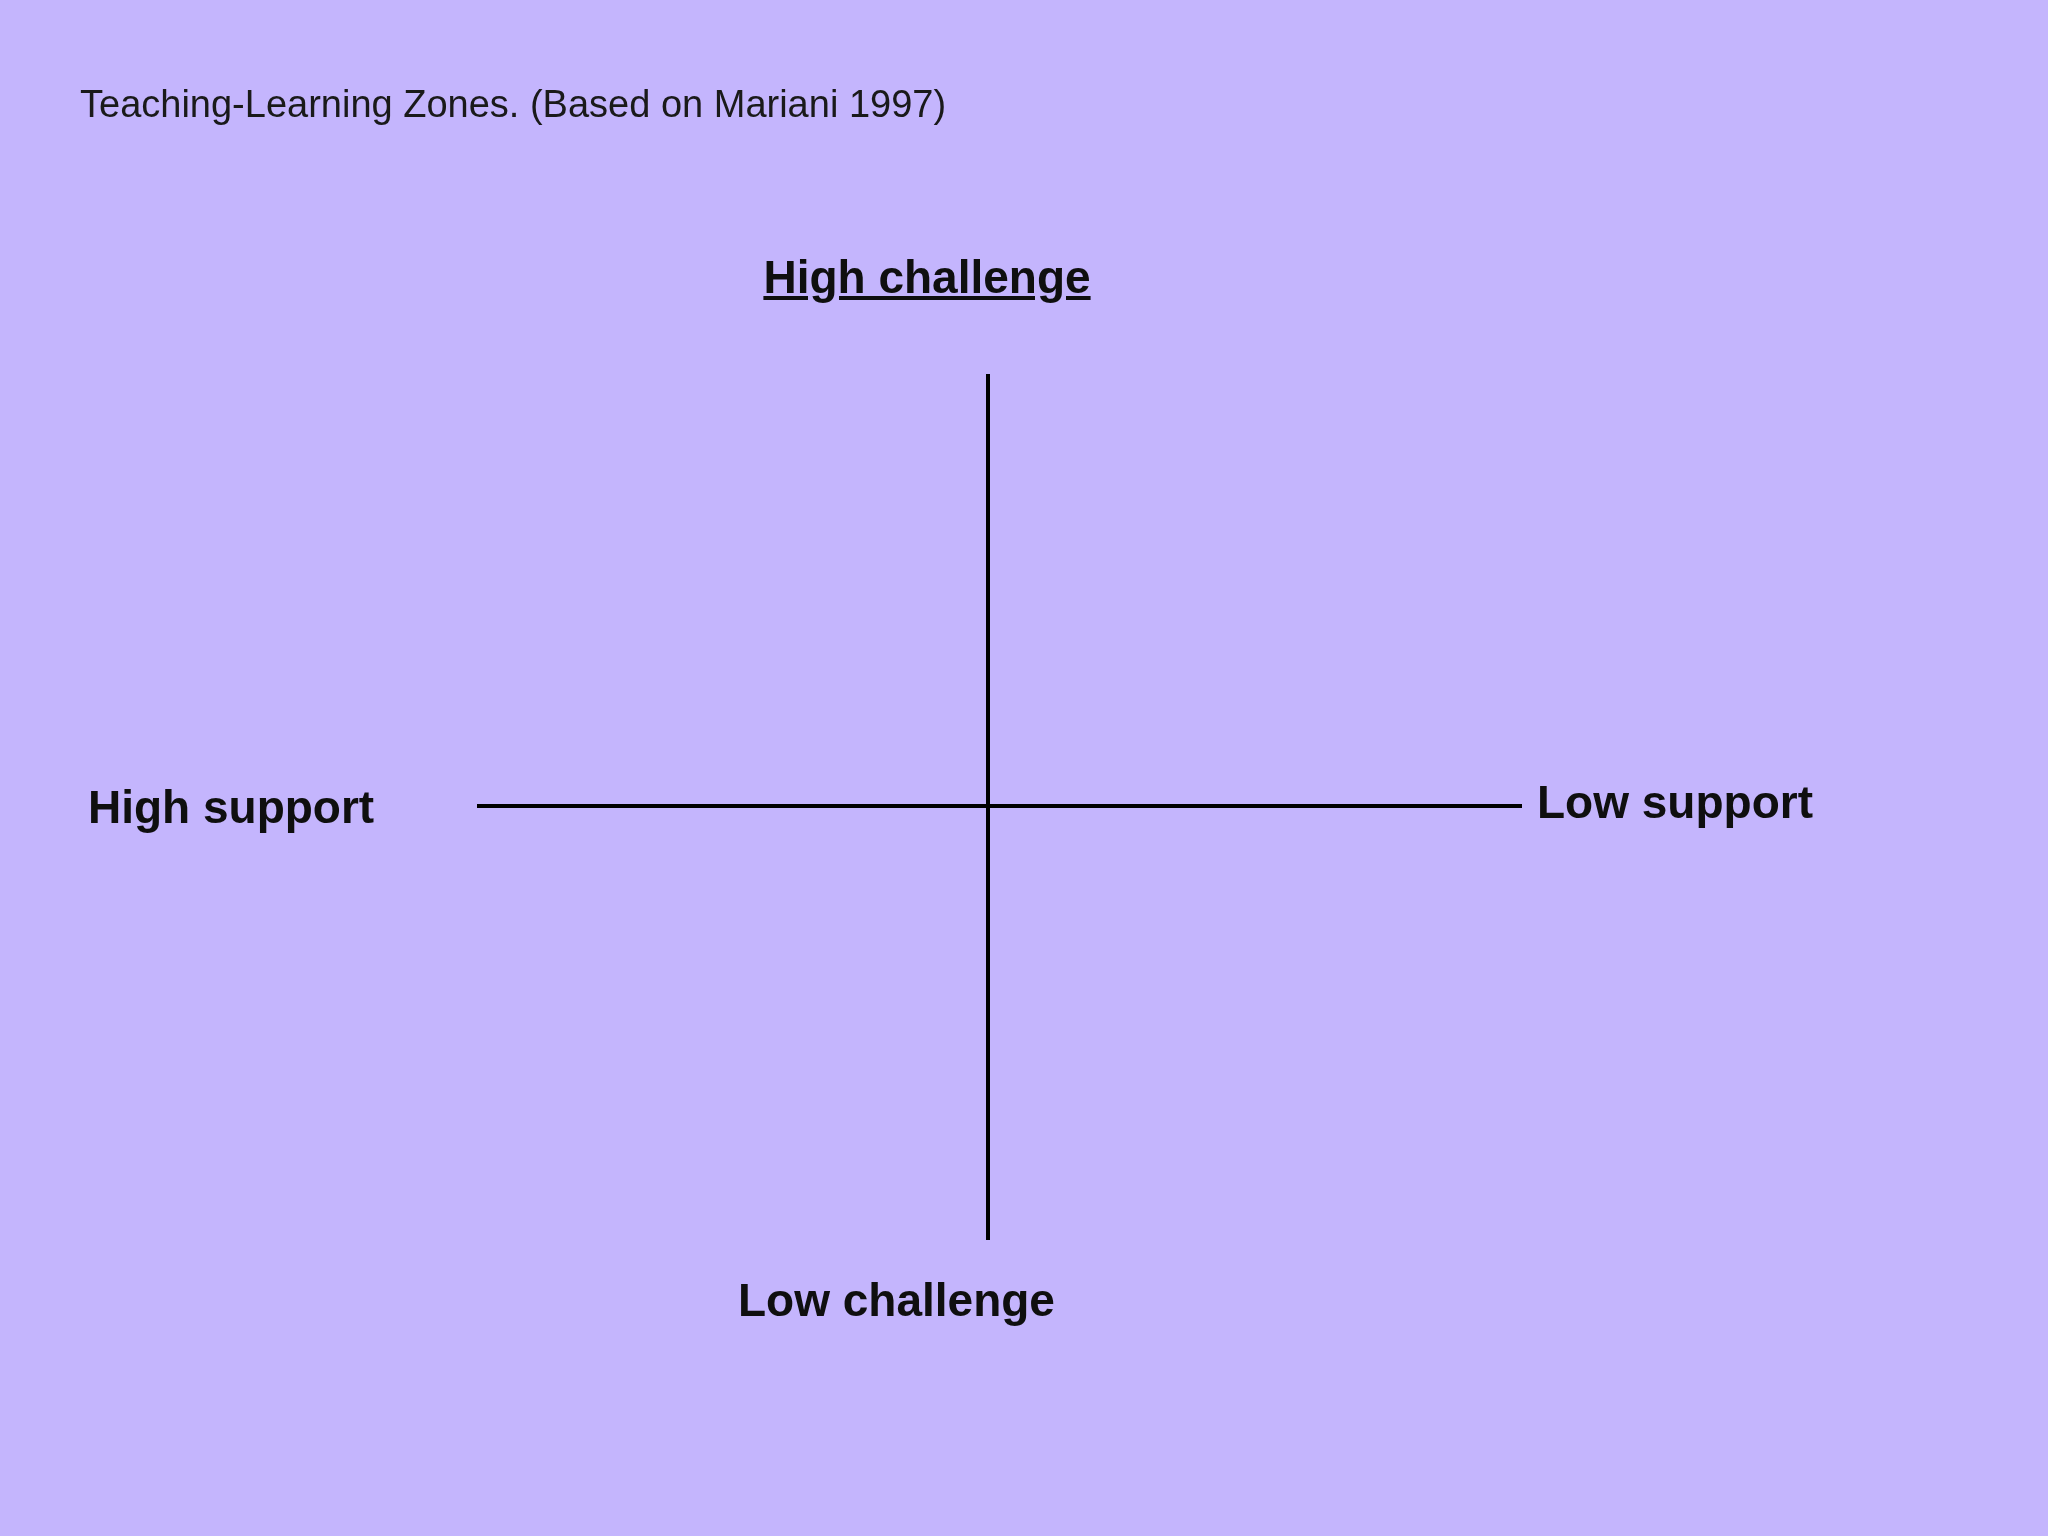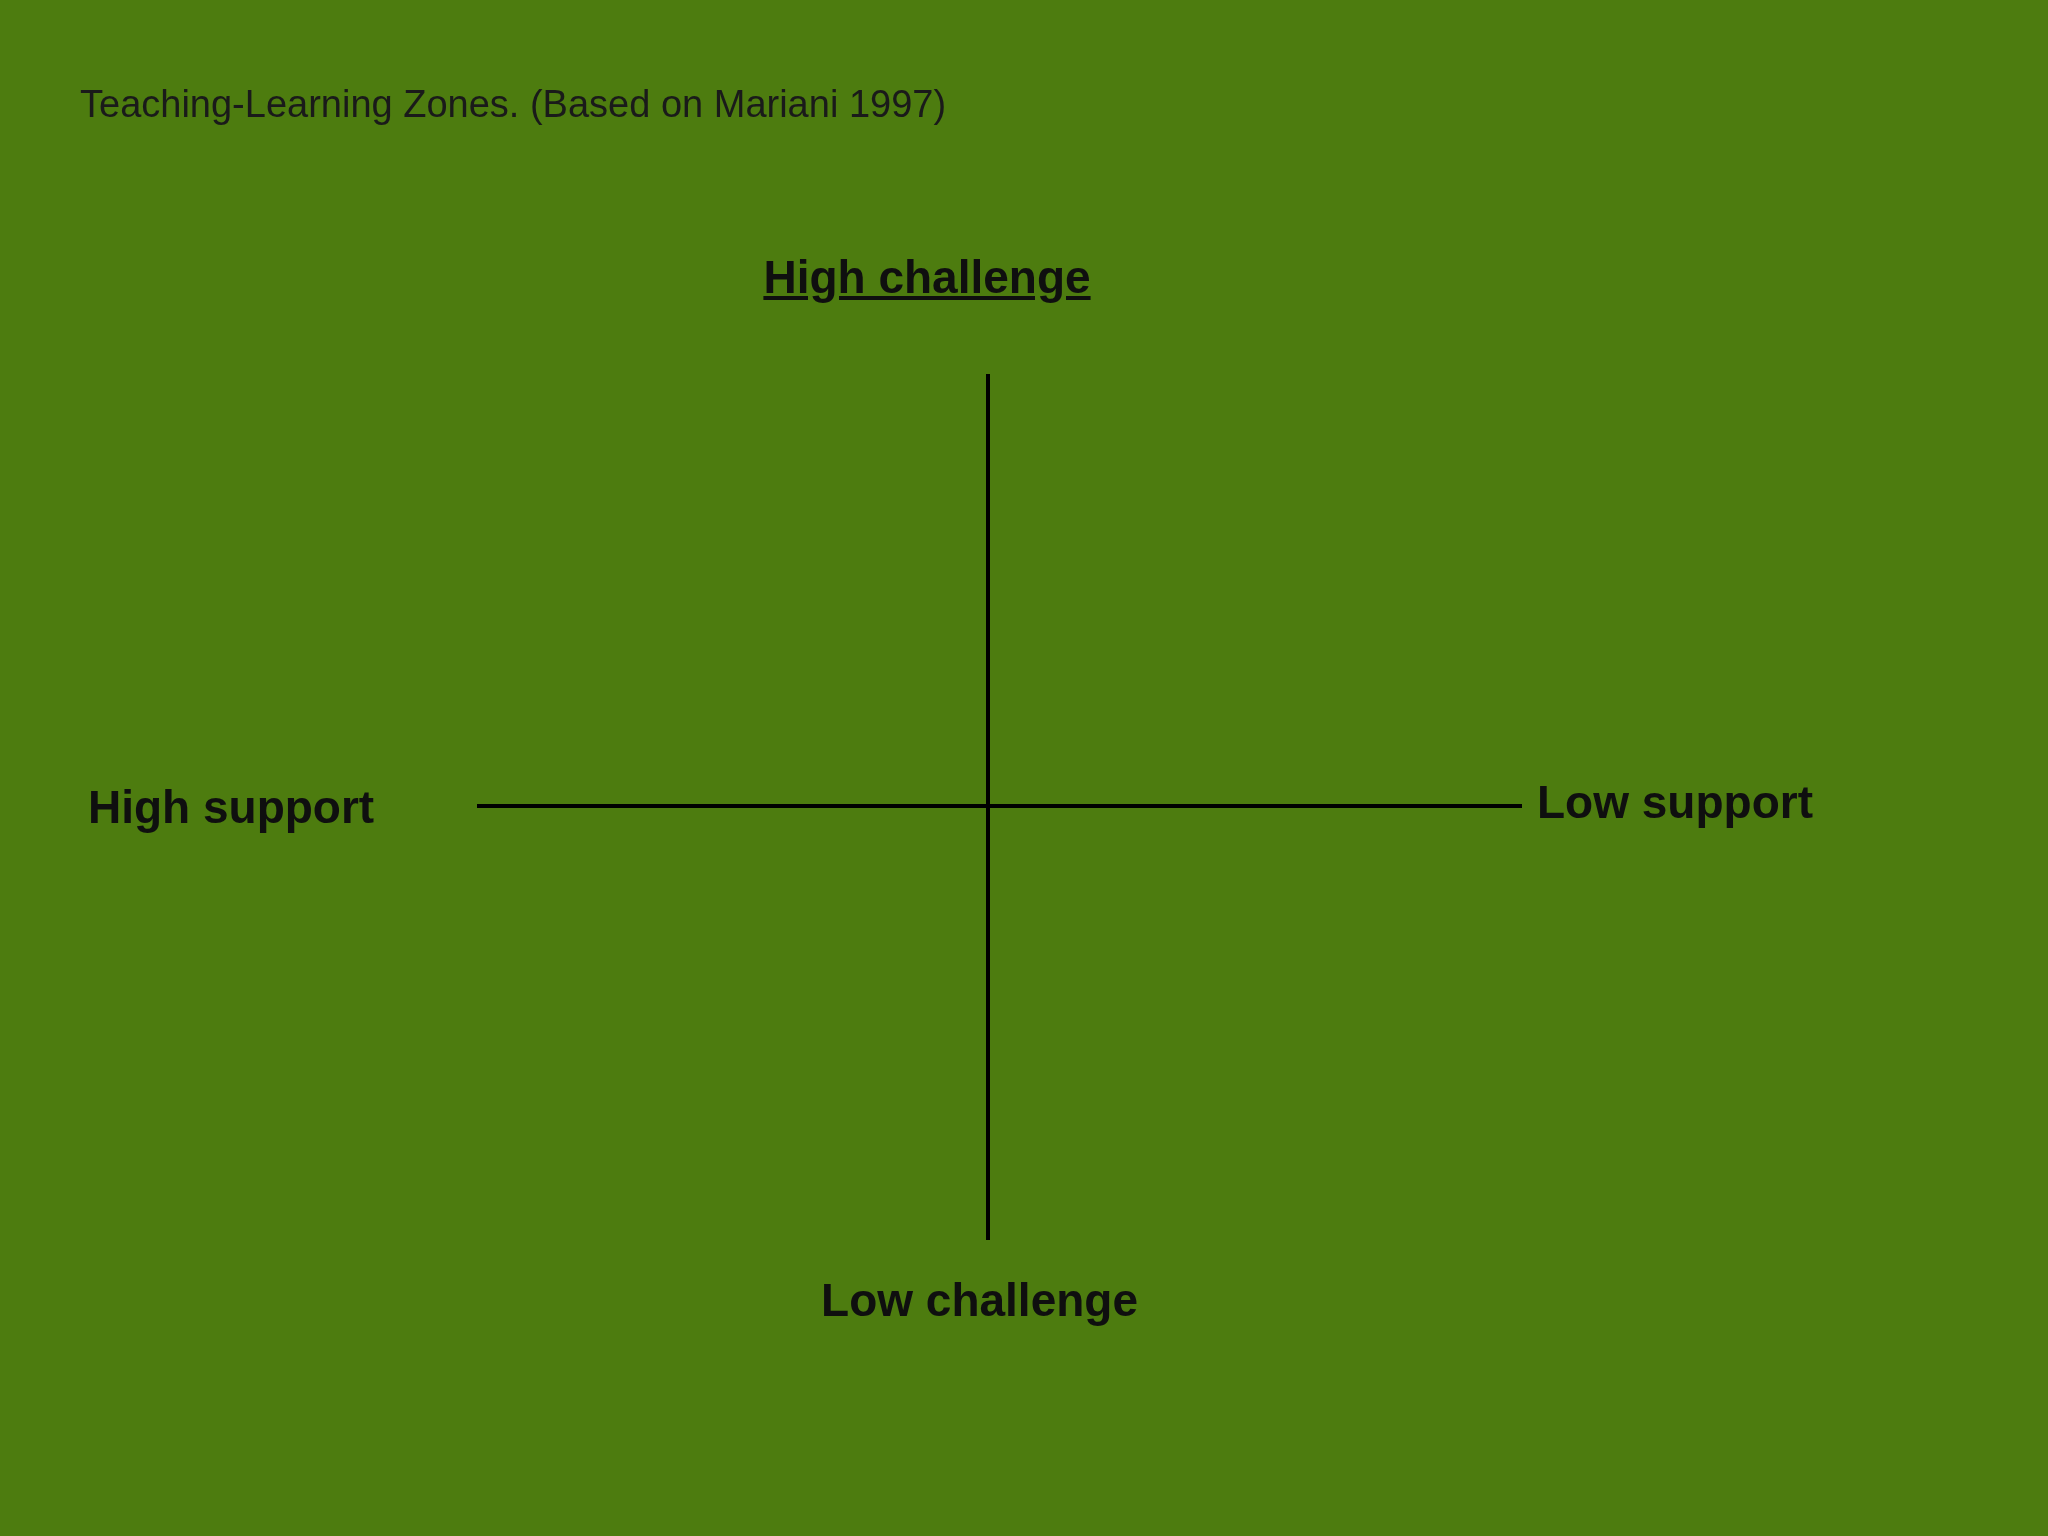--- a/index.html
+++ b/index.html
@@ -10,21 +10,21 @@
     width: 2048px;
     height: 1536px;
     background: #ffffff;
     position: relative;
     overflow: hidden;
     font-family: "Liberation Sans", sans-serif;
   }
   .slide {
     position: absolute;
     inset: 0;
-    background: #4d7c0f;
+    background: #c4b5fd;
   }
   .slide-title {
     position: absolute;
     left: 80px;
     top: 83px;
     font-size: 38px;
     line-height: 1.15;
     font-weight: 400;
     color: #1a1a1a;
     white-space: nowrap;
@@ -41,21 +41,21 @@
     left: 727px;
     top: 252px;
     width: 400px;
     text-align: center;
     text-decoration: underline;
   }
   .label-bottom {
     left: 738px;
     top: 1275px;
     width: 400px;
-    text-align: right;
+    text-align: left;
   }
   .label-left {
     left: 88px;
     top: 782px;
   }
   .label-right {
     left: 1537px;
     top: 777px;
   }
   .vline {

